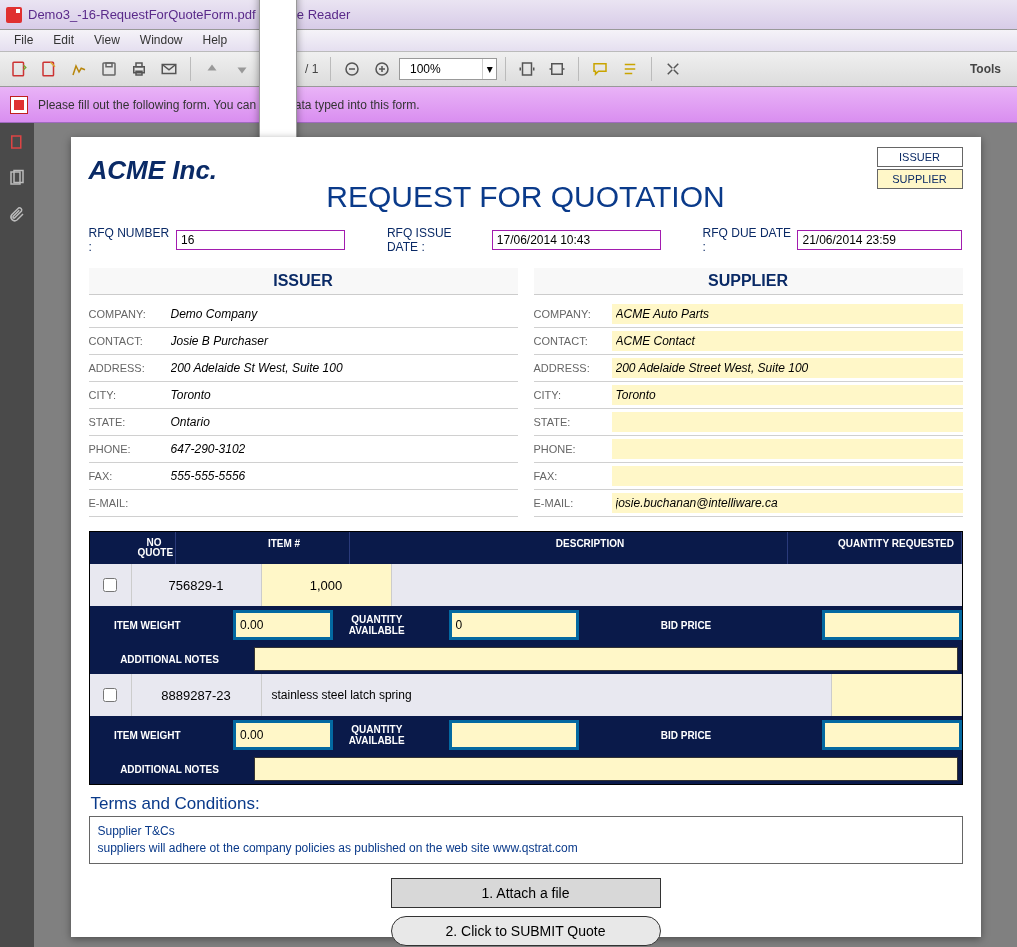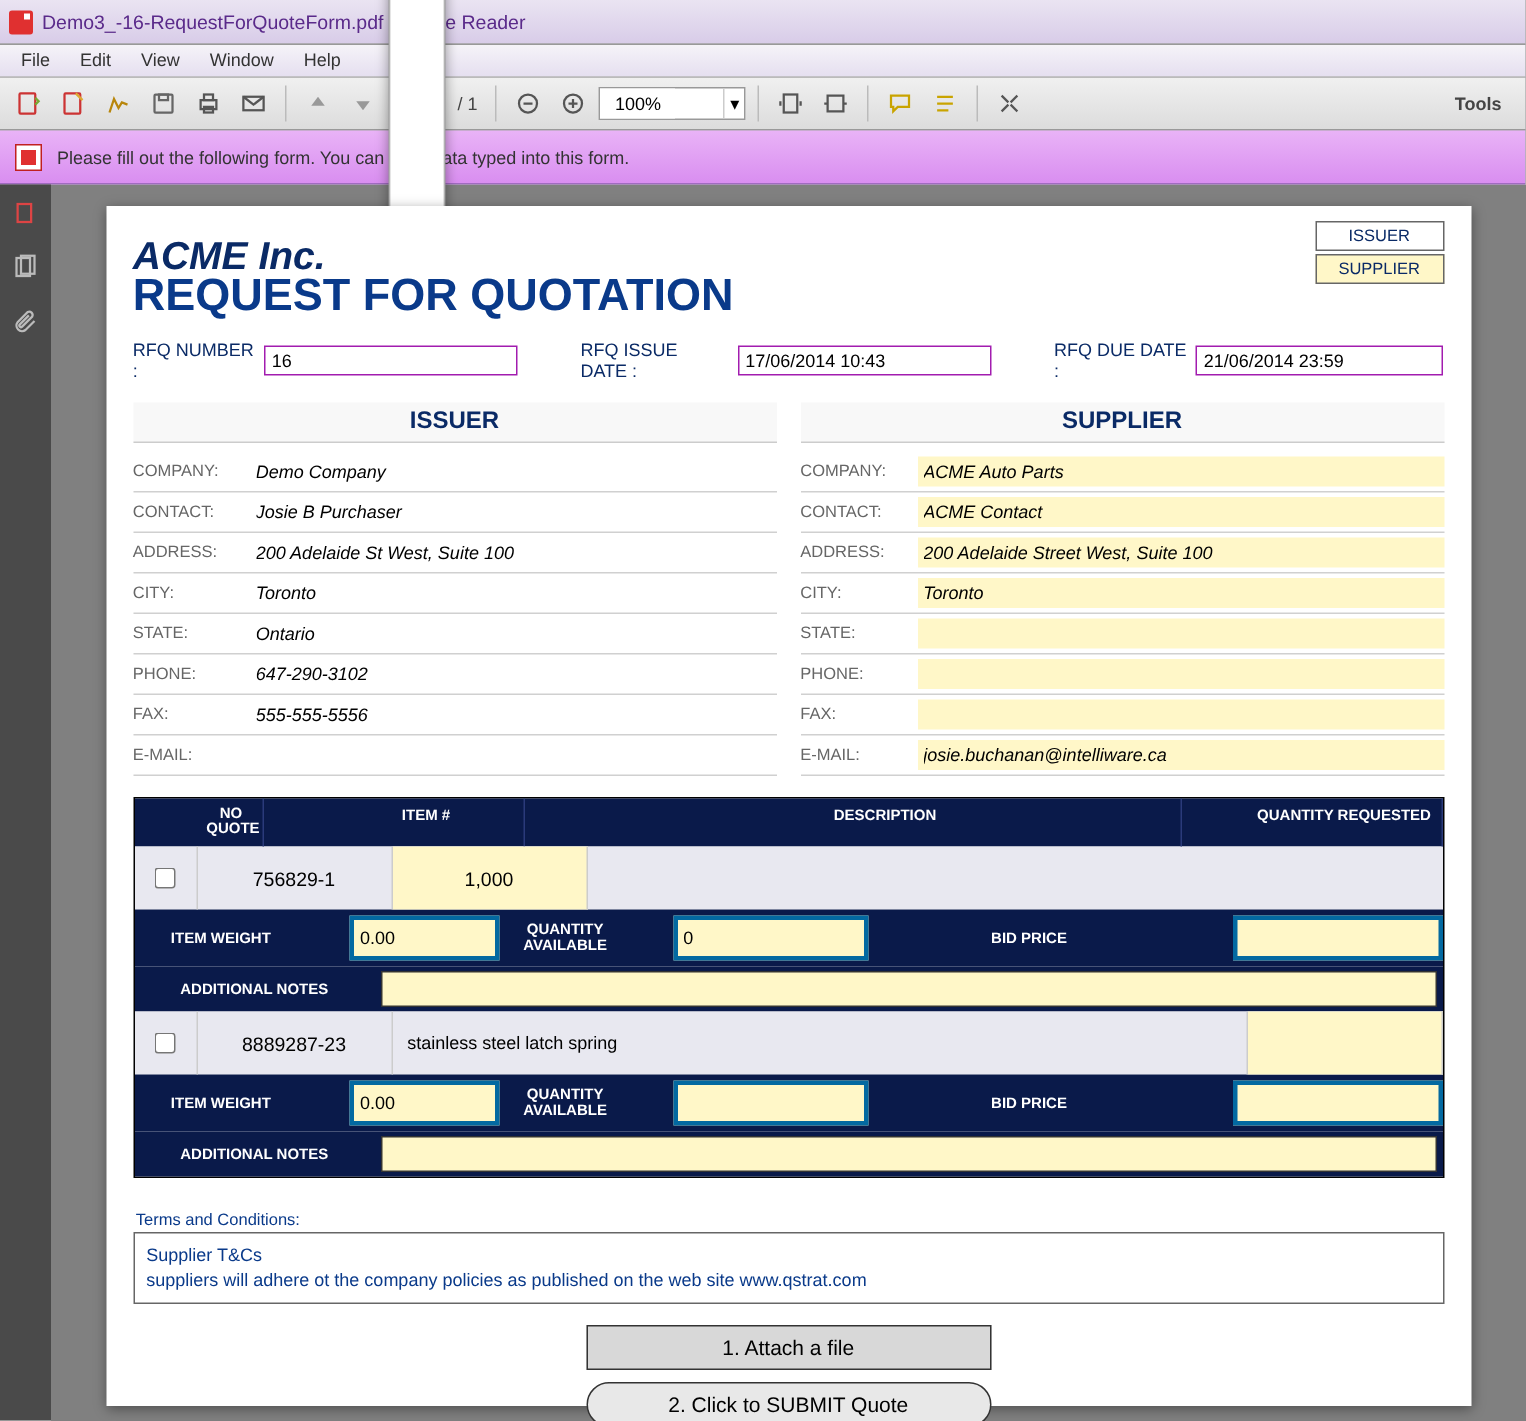--- a/index.html
+++ b/index.html
@@ -35,21 +35,21 @@
 
 .main { display:flex; height: calc(947px - 30px - 22px - 35px - 36px); }
 .sidebar { width:34px; background:#4a4a4a; display:flex; flex-direction:column; align-items:center; padding-top:8px; gap:14px; }
 .sidebar .sbtn { width:22px; height:22px; display:flex; align-items:center; justify-content:center; color:#ccc; }
 .sidebar .sbtn svg { width:18px; height:18px; }
 
 .viewport { flex:1; background:#808080; overflow:auto; display:flex; justify-content:center; padding:14px 0; }
 .page { width: 910px; min-height: 800px; background:#fff; box-shadow: 0 2px 8px rgba(0,0,0,0.4); padding: 18px 18px 24px 18px; position:relative; }
 
 .logo { font-family: Arial, sans-serif; font-size: 26px; font-weight: 900; font-style: italic; color:#0a2a66; letter-spacing:0; }
-.page-title { text-align:left; font-size: 30px; color:#0a3a8a; font-family: Arial, sans-serif; margin-top: -6px; margin-bottom: 12px; font-weight: bold; }
+.page-title { text-align:center; font-size: 30px; color:#0a3a8a; font-family: Arial, sans-serif; margin-top: -6px; margin-bottom: 12px; }
 
 .role-btns { position:absolute; right:18px; top:10px; display:flex; flex-direction:column; gap:2px; }
 .role-btns .rbtn { width:86px; height:20px; border:1px solid #666; font-size:11px; color:#0a2a66; display:flex; align-items:center; justify-content:center; }
 .role-btns .rbtn.issuer { background:#fff; }
 .role-btns .rbtn.supplier { background:#fff7c8; }
 
 .rfq-row { display:flex; align-items:center; gap:6px; margin: 6px 0 14px 0; font-size:12px; color:#0a2a66; }
 .rfq-row .lbl { font-family: Arial; }
 .rfq-row input { border:1px solid #a21caf; height:20px; padding:0 4px; font-size:12px; }
 .rfq-row .f1 { width:180px; }
@@ -87,21 +87,21 @@
 .grow2 input { background:#fff7c8; border:3px solid #0369a1; height:30px; font-size:12px; padding:0 4px; text-align:left;margin-left:28px; }
 .grow2 .inp1 { width:100px; }
 .grow2 .lab.w2 { width:120px; }
 .grow2 .inp2 { width:130px; }
 .grow2 .lab.w3 { flex:0 0 auto; width:215px; }
 .grow2 .inp3 { width:140px; }
 .grow3 { display:flex; background:#0a1a4a; align-items:center; }
 .grow3 .lab { color:#fff; font-size:10px; font-weight:bold; width:160px; text-align:center; padding:8px; }
 .grow3 input { flex:1; background:#fff7c8; border:1px solid #333; height:24px; margin:3px 4px; }
 
-.tc-head { color:#0a3a8a; font-size:11px; margin:22px 0 2px 2px; }
+.tc-head { color:#0a3a8a; font-size:17px; margin:9px 0 2px 2px; }
 .tc-box { border:1px solid #666; padding:6px 8px; color:#0a3a8a; font-size:12px; line-height:1.4; }
 
 .action-btns { display:flex; flex-direction:column; align-items:center; gap:8px; margin-top:14px; }
 .action-btns .abtn { width:270px; height:30px; border:1px solid #333; background:#d8d8d8; display:flex; align-items:center; justify-content:center; font-size:14px; }
 .action-btns .abtn.submit { background:#e8e8e8; border-radius:16px; }
 </style>
 </head>
 <body>
 
 <div class="titlebar">

